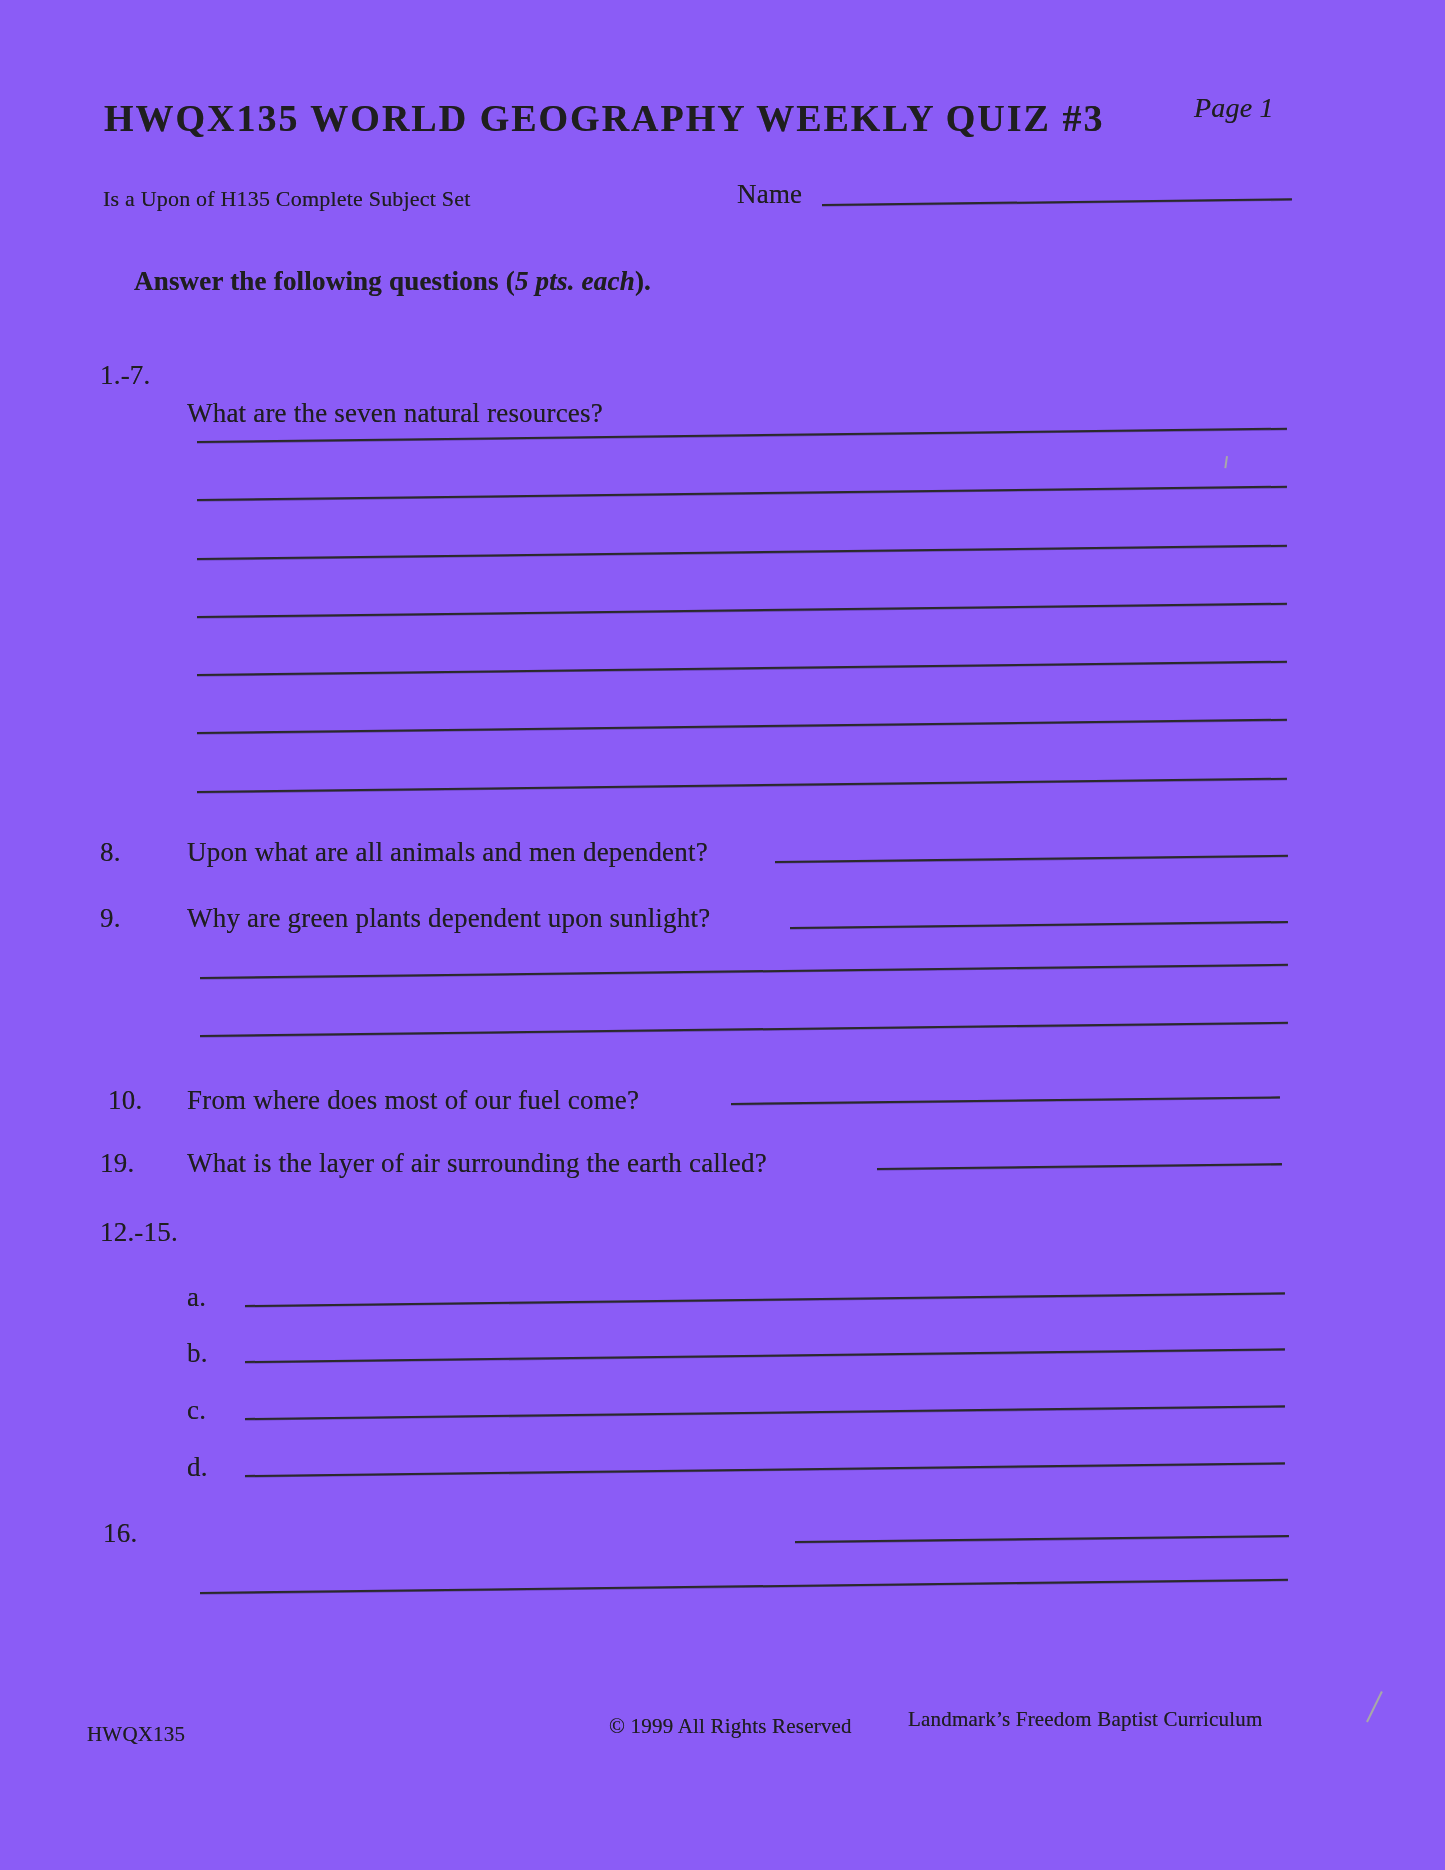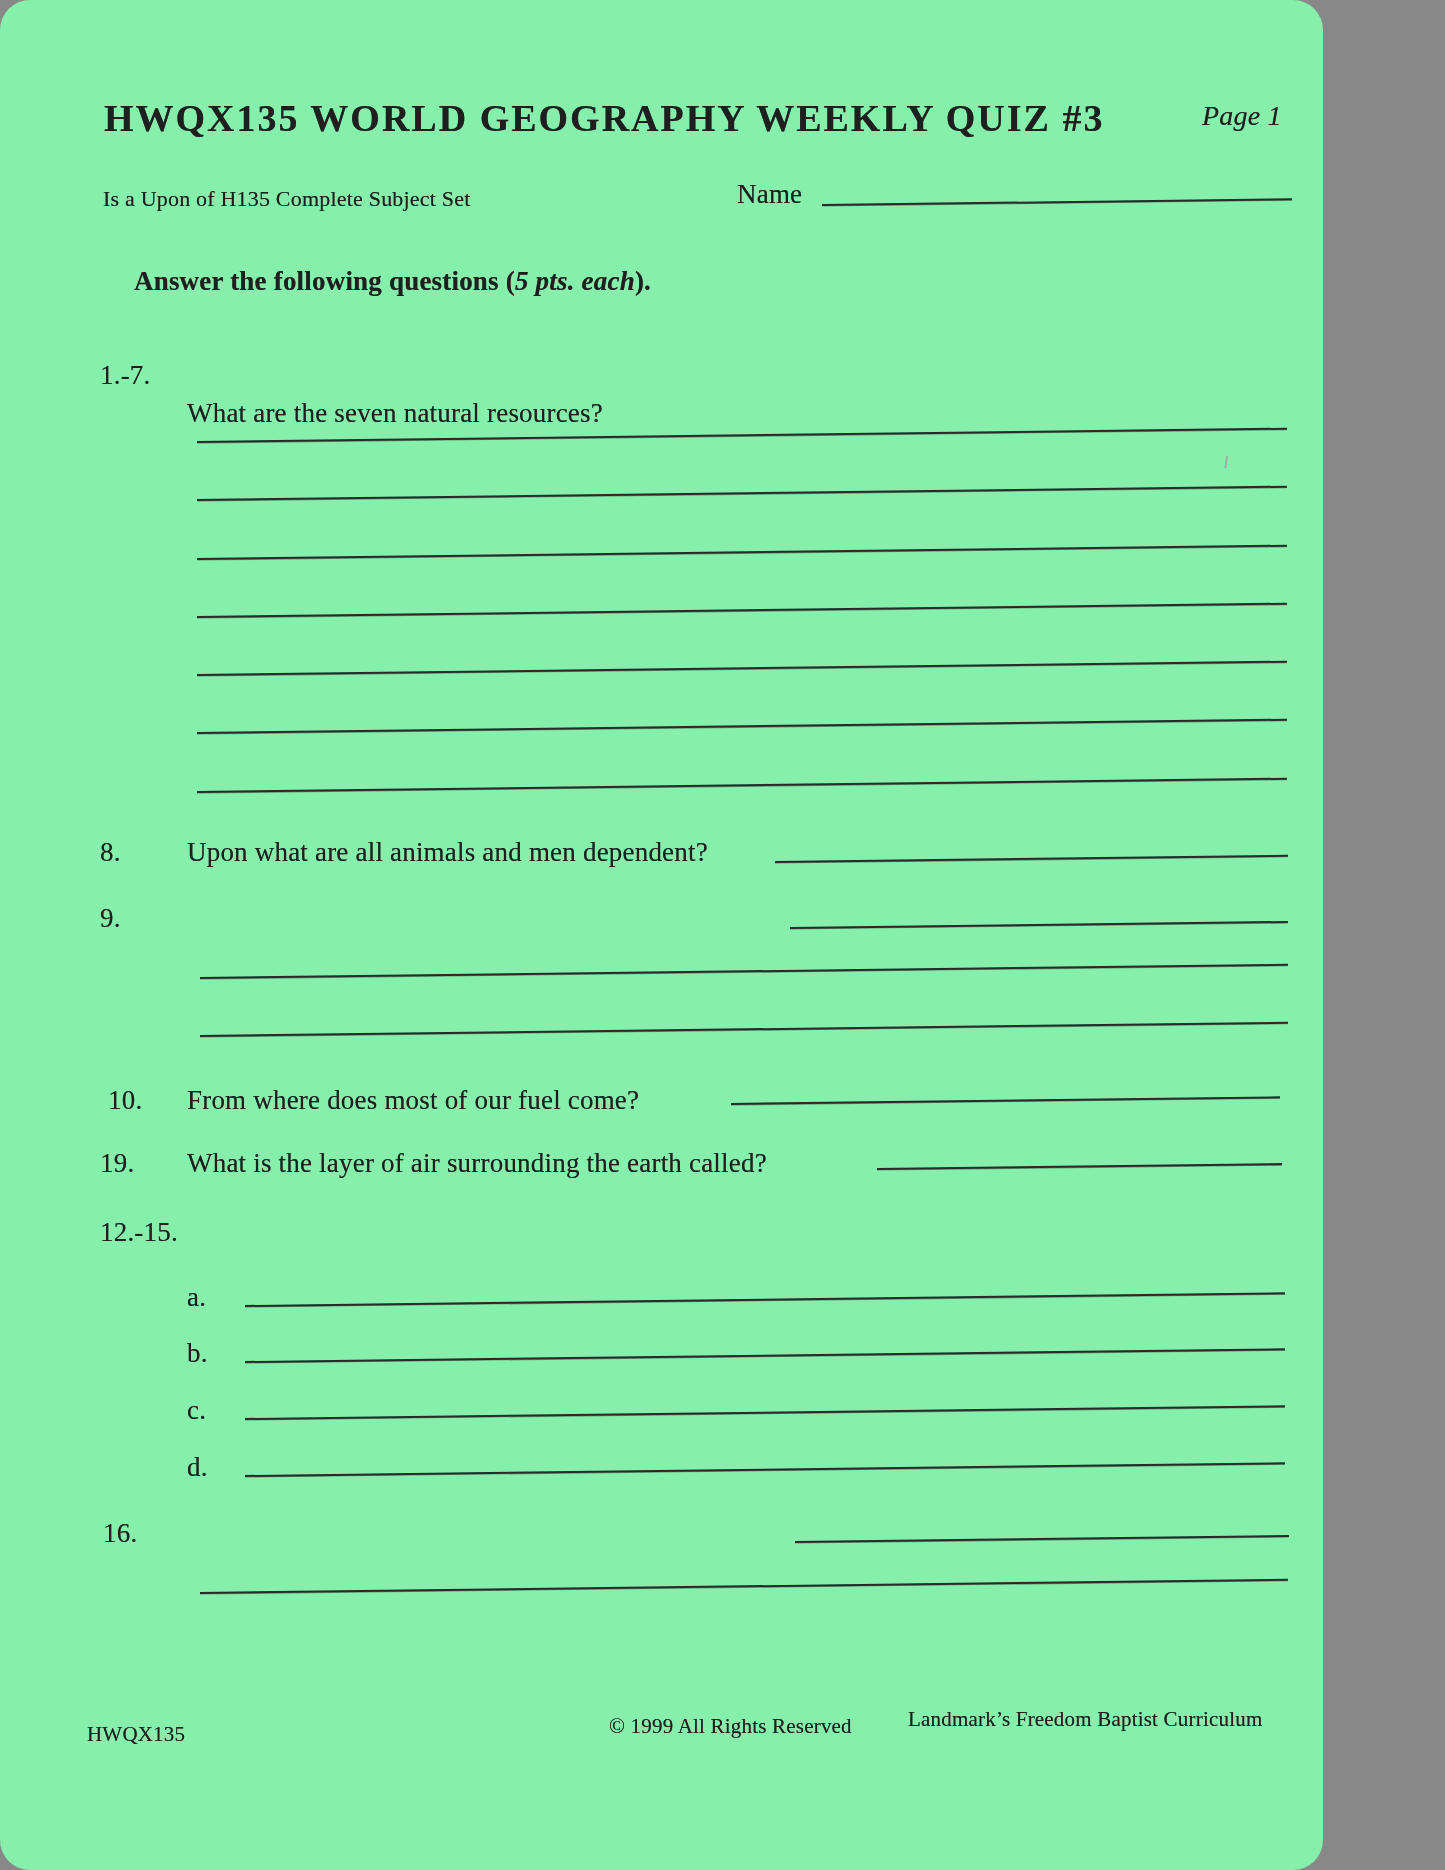--- a/index.html
+++ b/index.html
@@ -1,23 +1,22 @@
 <!DOCTYPE html>
 <html><head>
 <meta charset="utf-8">
 <style>
   html,body{margin:0;padding:0;background:#888;}
   .page{
     position:relative;
-    width:1323px;height:1870px;
-    background:#86efac;
+    width:1445px;height:1870px;
+    background:#8b5cf6;
     overflow:hidden;
     font-family:"Liberation Serif", serif;
     color:#1f1f1f;
-    border-radius:30px;
   }
   .t{
     position:absolute;
     font-size:27px;
     letter-spacing:0.2px;
     white-space:nowrap;
     text-shadow:0 0 0.5px rgba(0,0,0,0.5);
   }
   .title{
     font-size:38px;
@@ -42,21 +41,21 @@
     transform-origin:left top;
   }
   .italic{font-style:italic;}
 </style>
 </head>
 <body>
 
 <div class="page">
 
   <div class="t title" style="left:104px;top:96px;">HWQX135 WORLD GEOGRAPHY WEEKLY QUIZ #3</div>
-  <div class="t pagelabel" style="left:1194px;top:100px;margin-left:8px;">Page 1</div>
+  <div class="t pagelabel" style="left:1194px;top:92px;">Page 1</div>
   <div class="t small" style="left:103px;top:186px;">Is a Upon of H135 Complete Subject Set</div>
   <div class="t" style="left:737px;top:179px;">Name</div>
   <div class="rule" style="left:822px;top:204px;width:470px;"></div>
 
   <div class="t bold" style="left:103px;top:266px;margin-left:31px;"><span>Answer the following questions (</span><span class="italic">5 pts. each</span><span>).</span></div>
 
   <div class="t" style="left:100px;top:360px;">1.-7.</div>
   <div class="t" style="left:187px;top:360px;margin-top:38px;">What are the seven natural resources?</div>
   <div class="rule" style="left:197px;top:441px;width:1090px;"></div>
   <div class="rule" style="left:197px;top:499px;width:1090px;"></div>
@@ -64,20 +63,21 @@
   <div class="rule" style="left:197px;top:616px;width:1090px;"></div>
   <div class="rule" style="left:197px;top:674px;width:1090px;"></div>
   <div class="rule" style="left:197px;top:732px;width:1090px;"></div>
   <div class="rule" style="left:197px;top:791px;width:1090px;"></div>
 
   <div class="t" style="left:100px;top:837px;">8.</div>
   <div class="t" style="left:187px;top:837px;">Upon what are all animals and men dependent?</div>
   <div class="rule" style="left:775px;top:861px;width:513px;"></div>
 
   <div class="t" style="left:100px;top:903px;">9.</div>
+  <div class="t" style="left:187px;top:903px;">Why are green plants dependent upon sunlight?</div>
   <div class="rule" style="left:790px;top:927px;width:498px;"></div>
   <div class="rule" style="left:200px;top:977px;width:1088px;"></div>
   <div class="rule" style="left:200px;top:1035px;width:1088px;"></div>
 
   <div class="t" style="left:108px;top:1085px;text-align:center;">10.</div>
   <div class="t" style="left:187px;top:1085px;">From where does most of our fuel come?</div>
   <div class="rule" style="left:731px;top:1103px;width:549px;"></div>
 
   <div class="t" style="left:100px;top:1148px;">19.</div>
   <div class="t" style="left:187px;top:1148px;">What is the layer of air surrounding the earth called?</div>

